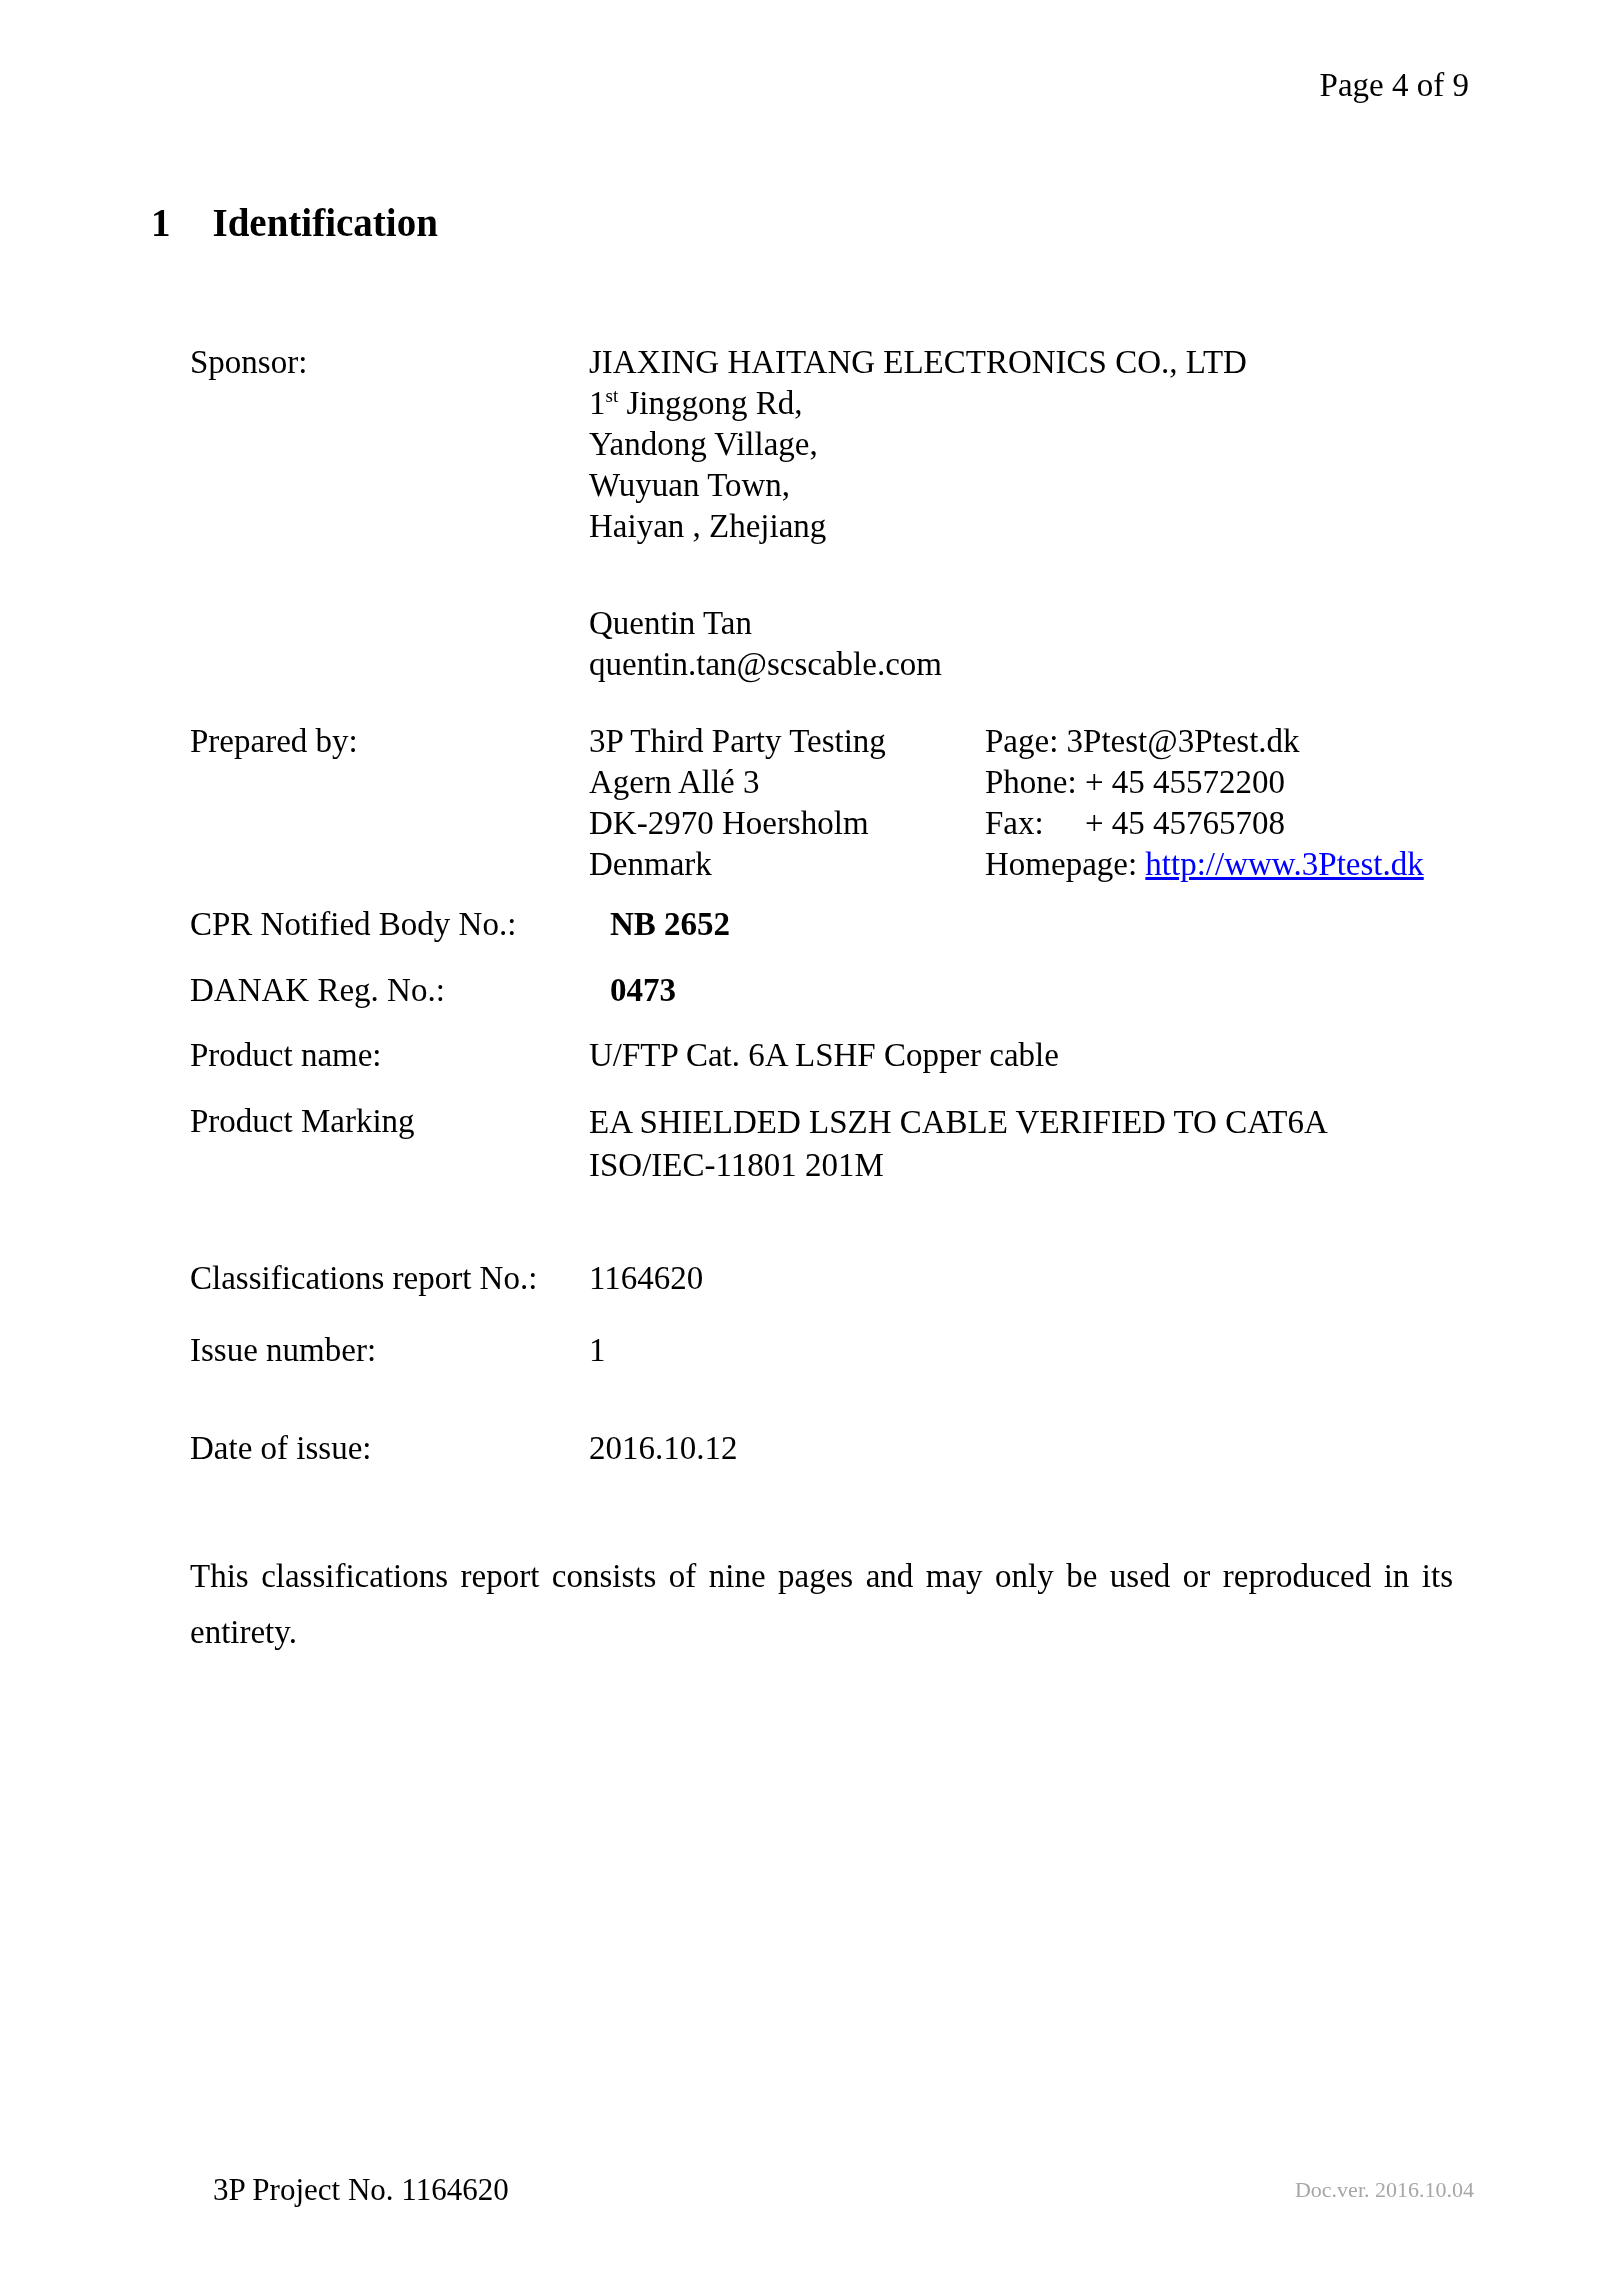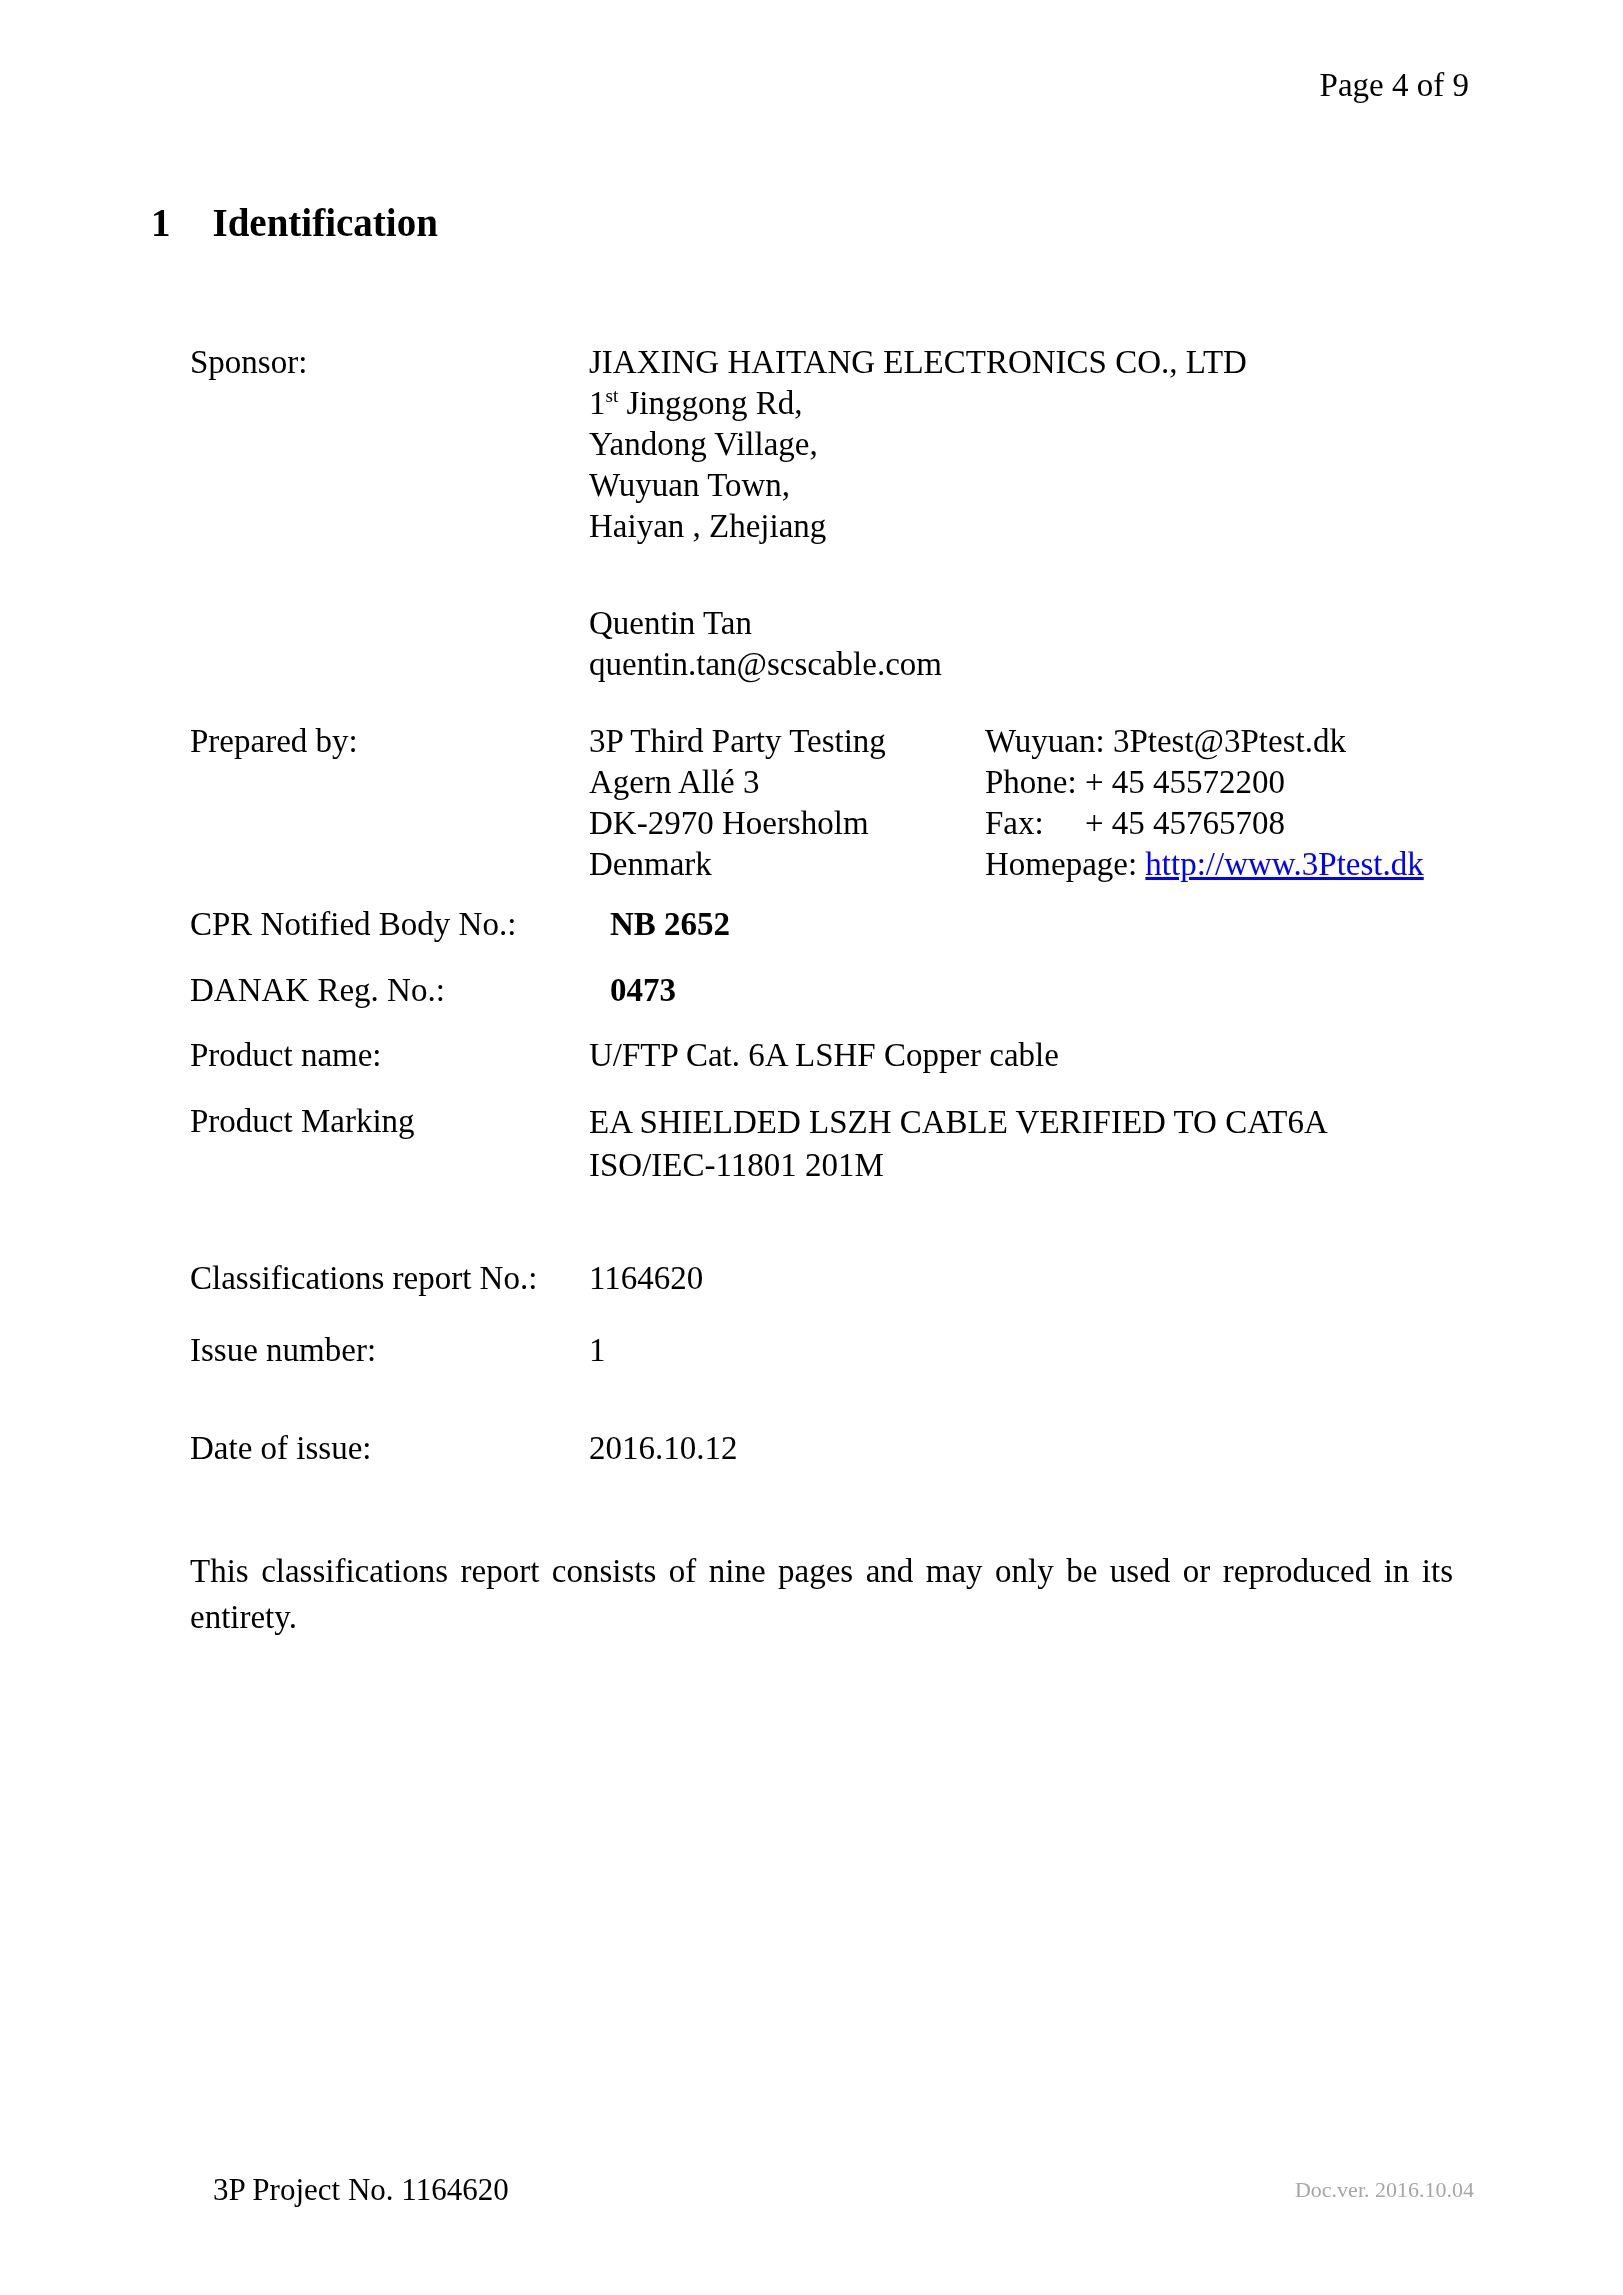--- a/index.html
+++ b/index.html
@@ -23,21 +23,21 @@
   .label{position:absolute;left:190px;top:0;white-space:nowrap;}
   .value{position:absolute;left:589px;top:0;}
   .value-col2{position:absolute;left:985px;top:0;}
   .bold{font-weight:bold;margin-left:21px;}
   .pre{white-space:pre;}
   sup{font-size:58%;vertical-align:super;line-height:0;}
   .link{color:#0000FF;text-decoration:underline;cursor:pointer;text-align:center;}
   .marking-line{line-height:43px;max-width:890px;}
   .note{
     position:absolute;top:1515px;left:190px;width:1263px;
-    text-align:justify;line-height:46px;
+    text-align:justify;line-height:56px;
   }
   .footer-left{position:absolute;top:2171px;left:213px;font-size:31px;line-height:37px;}
   .footer-right{position:absolute;top:2171px;right:149px;font-size:22px;line-height:37px;color:#A6A6A6;}
 </style>
 </head>
 <body>
 
 <div class="page">
 
   <div class="page-number">Page 4 of 9</div>
@@ -67,21 +67,21 @@
 
   <div class="row" style="top:721px">
     <span class="label">Prepared by:</span>
     <div class="value">
       <div>3P Third Party Testing</div>
       <div>Agern Allé 3</div>
       <div>DK-2970 Hoersholm</div>
       <div>Denmark</div>
     </div>
     <div class="value-col2">
-      <div class="pre">Wuyuan: 3Ptest@3Ptest.dk</div>
+      <div class="pre">Page: 3Ptest@3Ptest.dk</div>
       <div class="pre">Phone: + 45 45572200</div>
       <div class="pre">Fax:     + 45 45765708</div>
       <div><span class="pre">Homepage: </span><a class="link" style="color: rgb(0, 0, 255);">http://www.3Ptest.dk</a></div>
     </div>
   </div>
 
   <div class="row" style="top:904px">
     <span class="label">CPR Notified Body No.:</span>
     <div class="value bold">NB 2652</div>
   </div>

